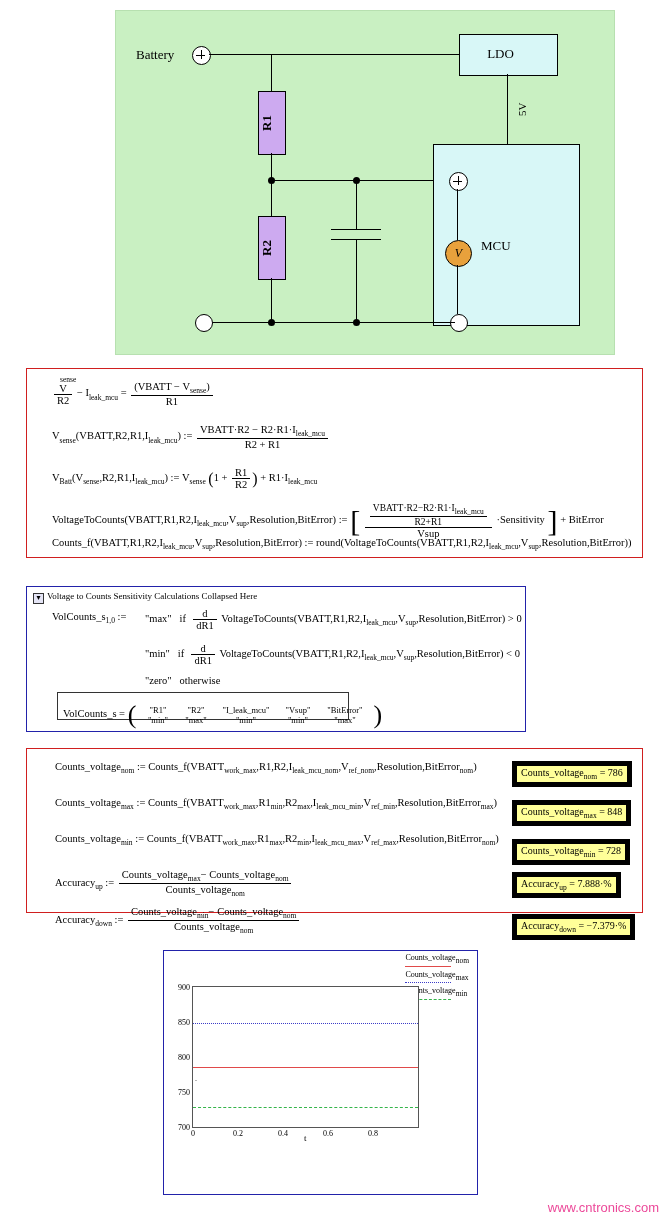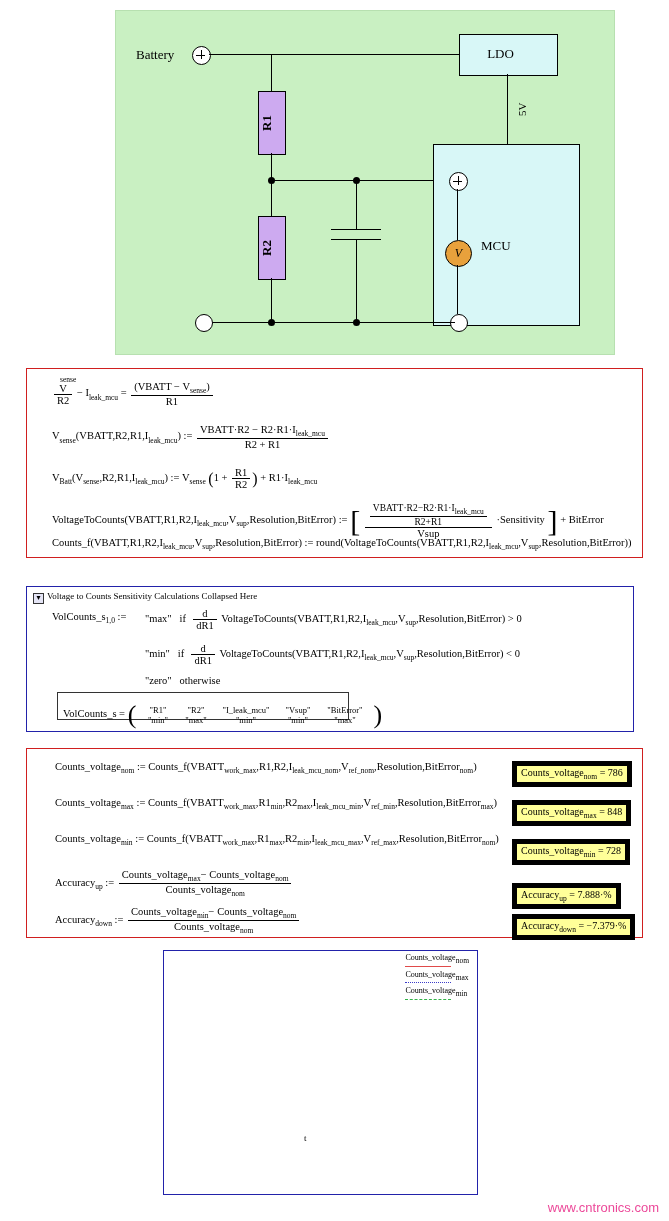--- a/index.html
+++ b/index.html
@@ -161,21 +161,21 @@
     <span>·Sensitivity</span>
     <span class="bigparen">]</span>
     <span>+ BitError</span>
   </div>
 
   <div class="eq" style="left:25px;top:168px;">
     <span>Counts_f(VBATT,R1,R2,I</span><sub>leak_mcu</sub><span>,V</span><sub>sup</sub><span>,Resolution,BitError) := round(VoltageToCounts(VBATT,R1,R2,I</span><sub>leak_mcu</sub><span>,V</span><sub>sup</sub><span>,Resolution,BitError))</span>
   </div>
 </div>
 
-<div class="panel mathbox blue" id="block2" style="left:26px;top:586px;width:608px;height:146px;">
+<div class="panel mathbox blue" id="block2" style="left:26px;top:586px;width:500px;height:146px;">
 
   <div class="collapse-hdr">
     <span class="collapse-box">▾</span><span>Voltage to Counts Sensitivity Calculations Collapsed Here</span>
   </div>
 
   <div class="eq" style="left:25px;top:24px;">
     <span>VolCounts_s</span><sub>1,0</sub>
     <span>:=</span>
   </div>
 
@@ -207,21 +207,21 @@
         <span style="display:inline-block;width:38px;">"R1"</span><span style="display:inline-block;width:38px;">"R2"</span><span style="display:inline-block;width:62px;">"I_leak_mcu"</span><span style="display:inline-block;width:42px;">"Vsup"</span><span style="display:inline-block;width:52px;">"BitError"</span>
       </span>
       <span style="display:block;">
         <span style="display:inline-block;width:38px;">"min"</span><span style="display:inline-block;width:38px;">"max"</span><span style="display:inline-block;width:62px;">"min"</span><span style="display:inline-block;width:42px;">"min"</span><span style="display:inline-block;width:52px;">"max"</span>
       </span>
     </span>
     <span class="bigparen" style="font-size:26px;">)</span>
   </div>
 </div>
 
-<div class="panel mathbox red" id="block3" style="left:26px;top:748px;width:617px;height:190px;">
+<div class="panel mathbox red" id="block3" style="left:26px;top:748px;width:617px;height:165px;">
 
   <div class="eq" style="left:28px;top:12px;">
     <span>Counts_voltage</span><sub>nom</sub>
     <span>:= Counts_f(VBATT</span><sub>work_max</sub><span>,R1,R2,I</span><sub>leak_mcu_nom</sub><span>,V</span><sub>ref_nom</sub><span>,Resolution,BitError</span><sub>nom</sub><span>)</span>
   </div>
 
   <div class="eq" style="left:28px;top:48px;">
     <span>Counts_voltage</span><sub>max</sub>
     <span>:= Counts_f(VBATT</span><sub>work_max</sub>,R1<sub>min</sub>,R2<sub>max</sub>,I<sub>leak_mcu_min</sub>,V<sub>ref_min</sub>,Resolution,BitError<sub>max</sub><span>)</span>
   </div>
@@ -249,21 +249,21 @@
 
   <div style="position:absolute;left:485px;top:12px;">
     <span class="hl"><span>Counts_voltage</span><sub>nom</sub> <span>= 786</span></span>
   </div>
   <div style="position:absolute;left:485px;top:51px;">
     <span class="hl"><span>Counts_voltage</span><sub>max</sub> <span>= 848</span></span>
   </div>
   <div style="position:absolute;left:485px;top:90px;">
     <span class="hl"><span>Counts_voltage</span><sub>min</sub> <span>= 728</span></span>
   </div>
-  <div style="position:absolute;left:485px;top:134px;">
+  <div style="position:absolute;left:485px;top:123px;">
     <span class="hl"><span>Accuracy</span><sub>up</sub> <span>= 7.888·%</span></span>
   </div>
   <div style="position:absolute;left:485px;top:165px;">
     <span class="hl"><span>Accuracy</span><sub>down</sub> <span>= −7.379·%</span></span>
   </div>
 </div>
 
 <div class="panel" id="plotpanel">
 
   <div class="legend">
@@ -274,17 +274,37 @@
     <div>
       <span>Counts_voltage</span><sub>max</sub>
       <span class="legline" style="border-top:1px dotted #3c3cc8;"></span>
     </div>
     <div>
       <span>Counts_voltage</span><sub>min</sub>
       <span class="legline" style="border-top:1px dashed #35b44a;"></span>
     </div>
   </div>
 
+  <div id="plotarea">
+
+    <span class="ytick" style="top:0%;">900</span>
+    <span class="ytick" style="top:25%;">850</span>
+    <span class="ytick" style="top:50%;">800</span>
+    <span class="ytick" style="top:75%;">750</span>
+    <span class="ytick" style="top:100%;">700</span>
+
+    <span class="xtick" style="left:0%;">0</span>
+    <span class="xtick" style="left:20%;">0.2</span>
+    <span class="xtick" style="left:40%;">0.4</span>
+    <span class="xtick" style="left:60%;">0.6</span>
+    <span class="xtick" style="left:80%;">0.8</span>
+
+    <span style="position:absolute;left:2px;top:62%;font-size:8px;">.</span>
+
+    <div class="series" style="top:26%;border-top:1px dotted #3c3cc8;"></div>
+    <div class="series" style="top:57%;border-top:1.5px solid #e04a4a;"></div>
+    <div class="series" style="top:86%;border-top:1.5px dashed #35b44a;"></div>
+  </div>
 
   <div style="position:absolute;left:140px;top:182px;font-size:9px;">t</div>
 </div>
 
 <div class="watermark">www.cntronics.com</div>
 
 </body></html>

